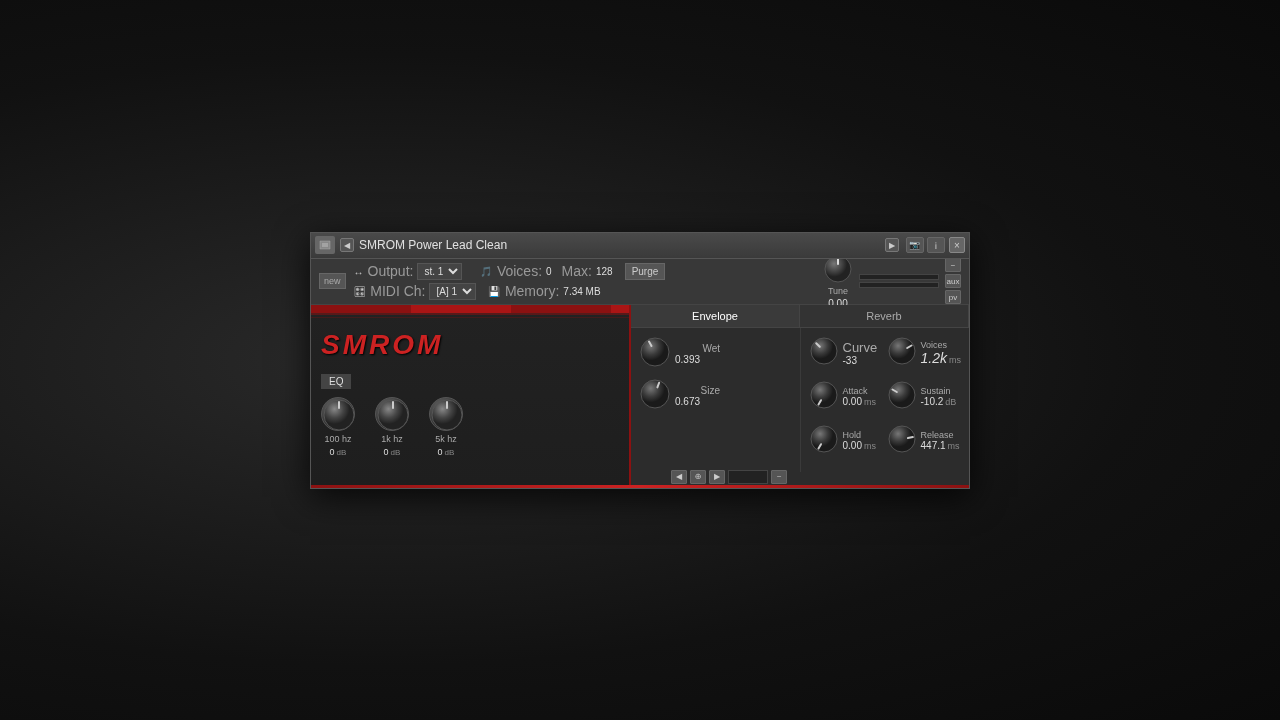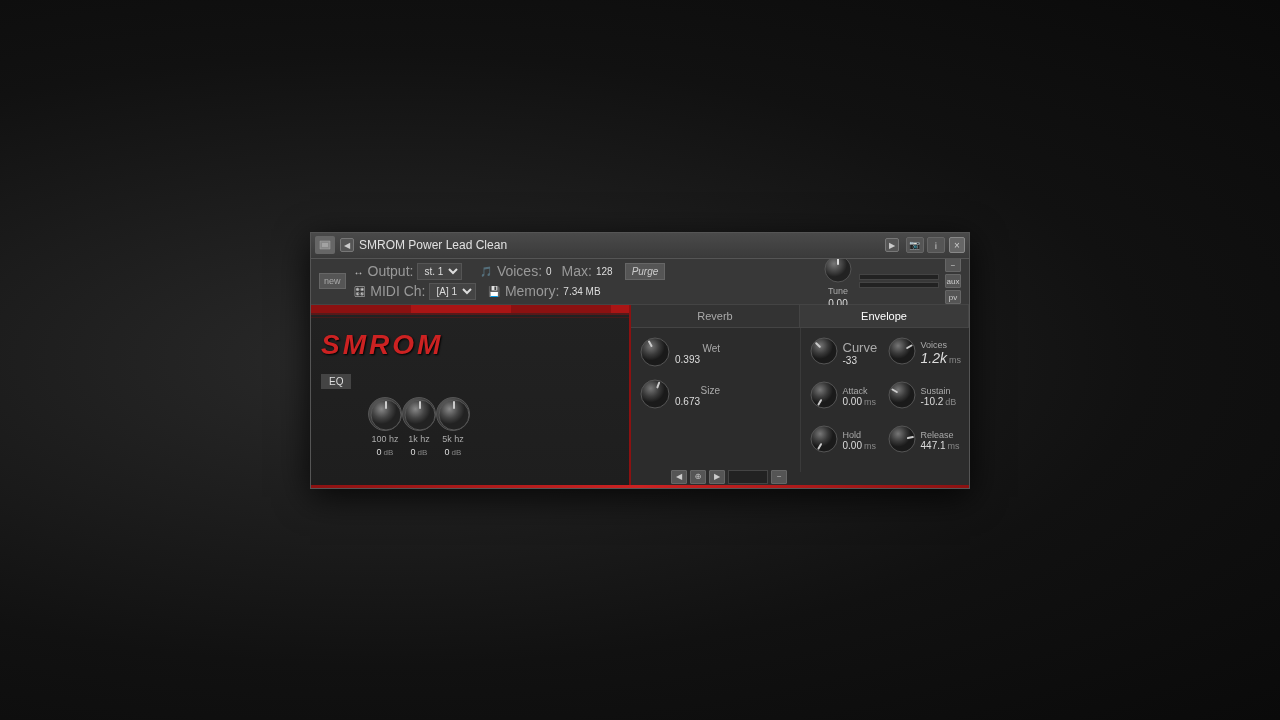--- a/index.html
+++ b/index.html
@@ -246,22 +246,22 @@
       background: #444;
       color: #ddd;
       font-size: 10px;
       padding: 2px 8px;
       display: inline-block;
       margin-bottom: 8px;
     }
 
     .eq-knobs {
       display: flex;
+      gap: 20px;
       align-items: flex-end;
-      margin-left: 47px;
     }
 
     .knob-group {
       display: flex;
       flex-direction: column;
       align-items: center;
       gap: 3px;
     }
 
     .knob-label {
@@ -390,21 +390,21 @@
         <span class="info-label">Output:</span>
         <select style="background:#444;border:1px solid #555;color:#ddd;font-size:10px;padding:1px 2px;">
           <option>st. 1</option>
         </select>
         <span style="width:10px;"></span>
         <span style="font-size:10px;color:#999;">🎵</span>
         <span class="info-label">Voices:</span>
         <span class="info-value">0</span>
         <span style="margin-left:6px;" class="info-label">Max:</span>
         <span class="info-value">128</span>
-        <span style="margin-left:8px;font-style:italic;" class="purge-btn">Purge</span>
+        <span style="margin-left:8px;" class="purge-btn">Purge</span>
       </div>
       <div class="info-row">
         <span style="font-size:10px;color:#ccc;">🎛</span>
         <span class="info-label">MIDI Ch:</span>
         <select style="background:#444;border:1px solid #555;color:#ddd;font-size:10px;padding:1px 2px;">
           <option>[A]  1</option>
         </select>
         <span style="margin-left:8px;font-size:10px;color:#999;">💾</span>
         <span class="info-label">Memory:</span>
         <span class="info-value">7.34 MB</span>
@@ -527,22 +527,22 @@
               <span class="knob-unit">dB</span>
             </div>
           </div>
         </div>
       </div>
     </div>
 
     <div class="right-panel">
 
       <div class="tabs-row">
+        <div class="tab active">Envelope</div>
         <div class="tab">Reverb</div>
-        <div class="tab active">Envelope</div>
       </div>
 
       <div class="sections-row">
 
         <div class="section-half">
 
           <div class="param-line">
             <div>
               <svg width="32" height="32" viewBox="0 0 32 32">
                 <circle cx="16" cy="16" r="14" fill="url(#kw)" stroke="#555" stroke-width="1"></circle>

